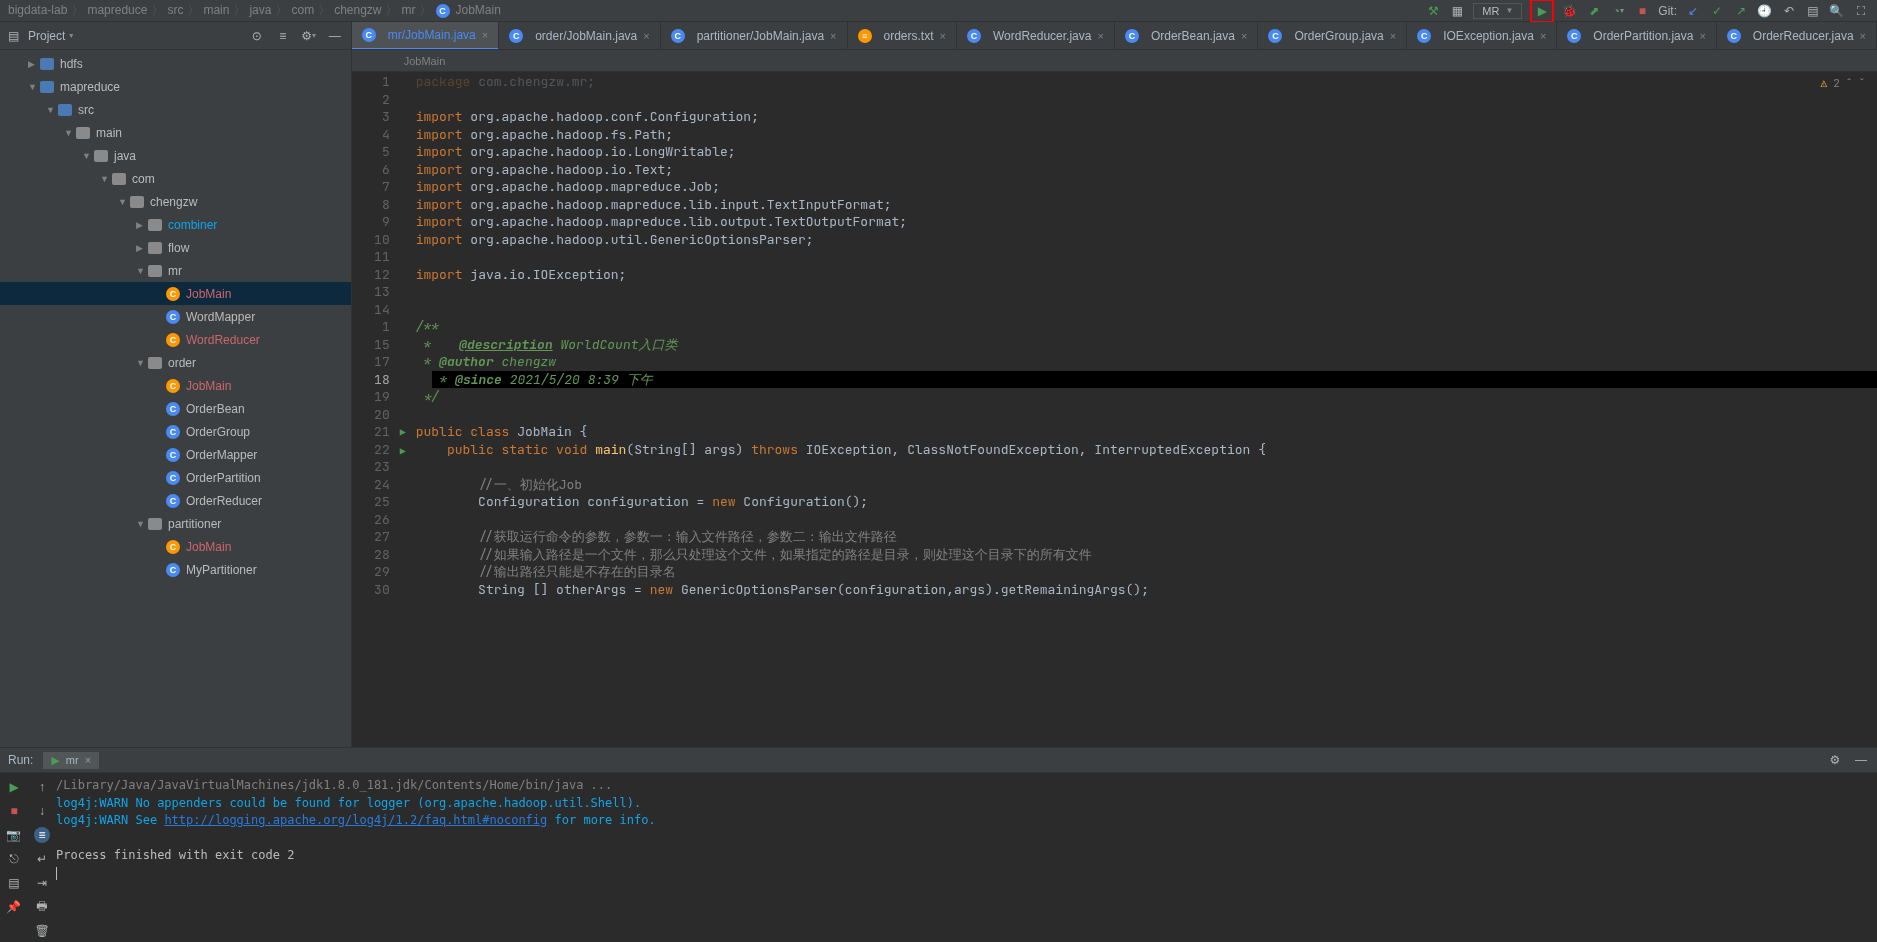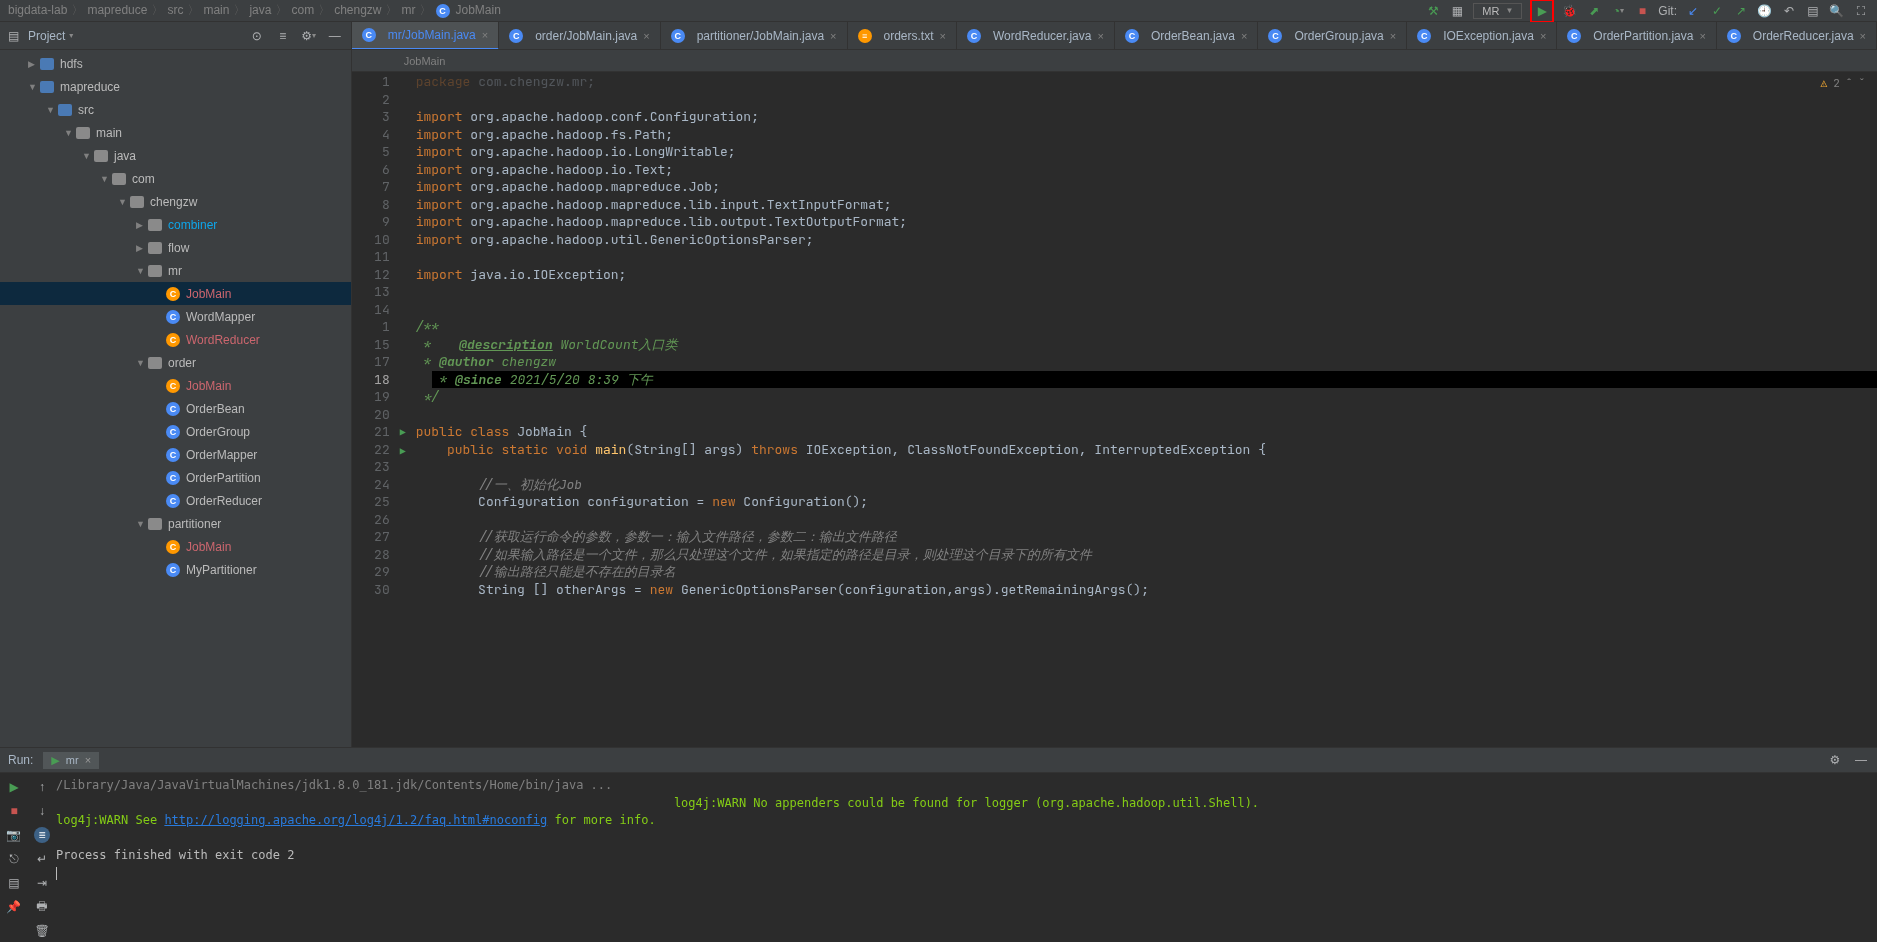--- a/index.html
+++ b/index.html
@@ -36,33 +36,33 @@
 .tab.modified span.name {color:#4a8af4;}
 .tab-close { color:#808080; font-size:11px;}
 .breadcrumb-editor { height:22px; background:#3c3f41; padding-left:52px; color:#808080; font-size:11px; display:flex; align-items:center; border-bottom:1px solid #323232;}
 .editor { flex:1; display:flex; font-family: 'JetBrains Mono', Consolas, monospace; font-size:13px; overflow:hidden; position:relative;}
 .gutter { width:48px; text-align:right; padding-right:10px; color:#606366; line-height:17.5px; padding-top:1px;}
 .gutter .curr {color:#a4a3a3;}
 .gutter-run {width:16px; line-height:17.5px; padding-top:1px;}
 .gutter-run .run-mark{color:#499c54; font-size:10px;}
 .code-lines { flex:1; line-height:17.5px; padding-top:1px; white-space:pre;}
 .code-status { position:absolute; top:4px; right:12px; display:flex; align-items:center; gap:6px; color:#808080; font-size:11px;}
-.kw {color:#cc7832;} .cmt {color:#808080; font-style:italic;} .cls {color:#a9b7c6;} .fn {color:#ffc66d;}
+.kw {color:#cc7832;} .cmt {color:#808080; } .cls {color:#a9b7c6;} .fn {color:#ffc66d;}
 .pkg {color:#a9b7c6;} .doc {color:#629755; font-style:italic;}
 .docann {color:#629755; font-weight:bold; font-style:italic; text-decoration:underline;margin-left:20px;}
 .highlight-line {background:#000000; display:block; width:100%;margin-left:16px;}
 .run-panel { height:195px; background:#2b2b2b; border-top:1px solid #323232;}
 .run-header { height:25px; background:#3c3f41; display:flex; align-items:center; padding:0 8px; border-bottom:1px solid #323232;}
 .run-tab { background:#515658; padding:2px 8px; display:flex; align-items:center; gap:6px; font-size:11px;}
 .run-tab-close {color:#999;}
 .run-body { display:flex; height:calc(100% - 25px);}
 .run-toolbar { width:28px; display:flex; flex-direction:column; align-items:center; gap:8px; padding-top:6px;}
 .run-toolbar2 { width:28px; display:flex; flex-direction:column; align-items:center; gap:8px; padding-top:6px;}
 .run-console { flex:1; font-family:Consolas,monospace; font-size:12px; line-height:17.5px; padding:4px 0; color:#bbbbbb;}
-.warn {color:#84cc16;text-align:center;} .link {color:#287bde; text-decoration:underline;} .info{color:#808080;}
+.warn {color:#0ea5e9;} .link {color:#287bde; text-decoration:underline;} .info{color:#808080;}
 .green-ico{color:#499c54;} .red-ico{color:#c75450;} .blue-ico{color:#4a8af4;}
 .gray-ico{color:#afb1b3;} .yellow-ico{color:#f0a732;}
 .git-check{color:#499c54;} .git-arrow-in{color:#4a8af4;} .git-arrow-out{color:#499c54;}
 .run-settings{margin-left:auto;}
 .cursor-blink{display:inline-block; width:1px; height:13px; background:#bbbbbb; vertical-align:middle;}
 </style>
 </head>
 <body>
 
 <div class="breadcrumb">

